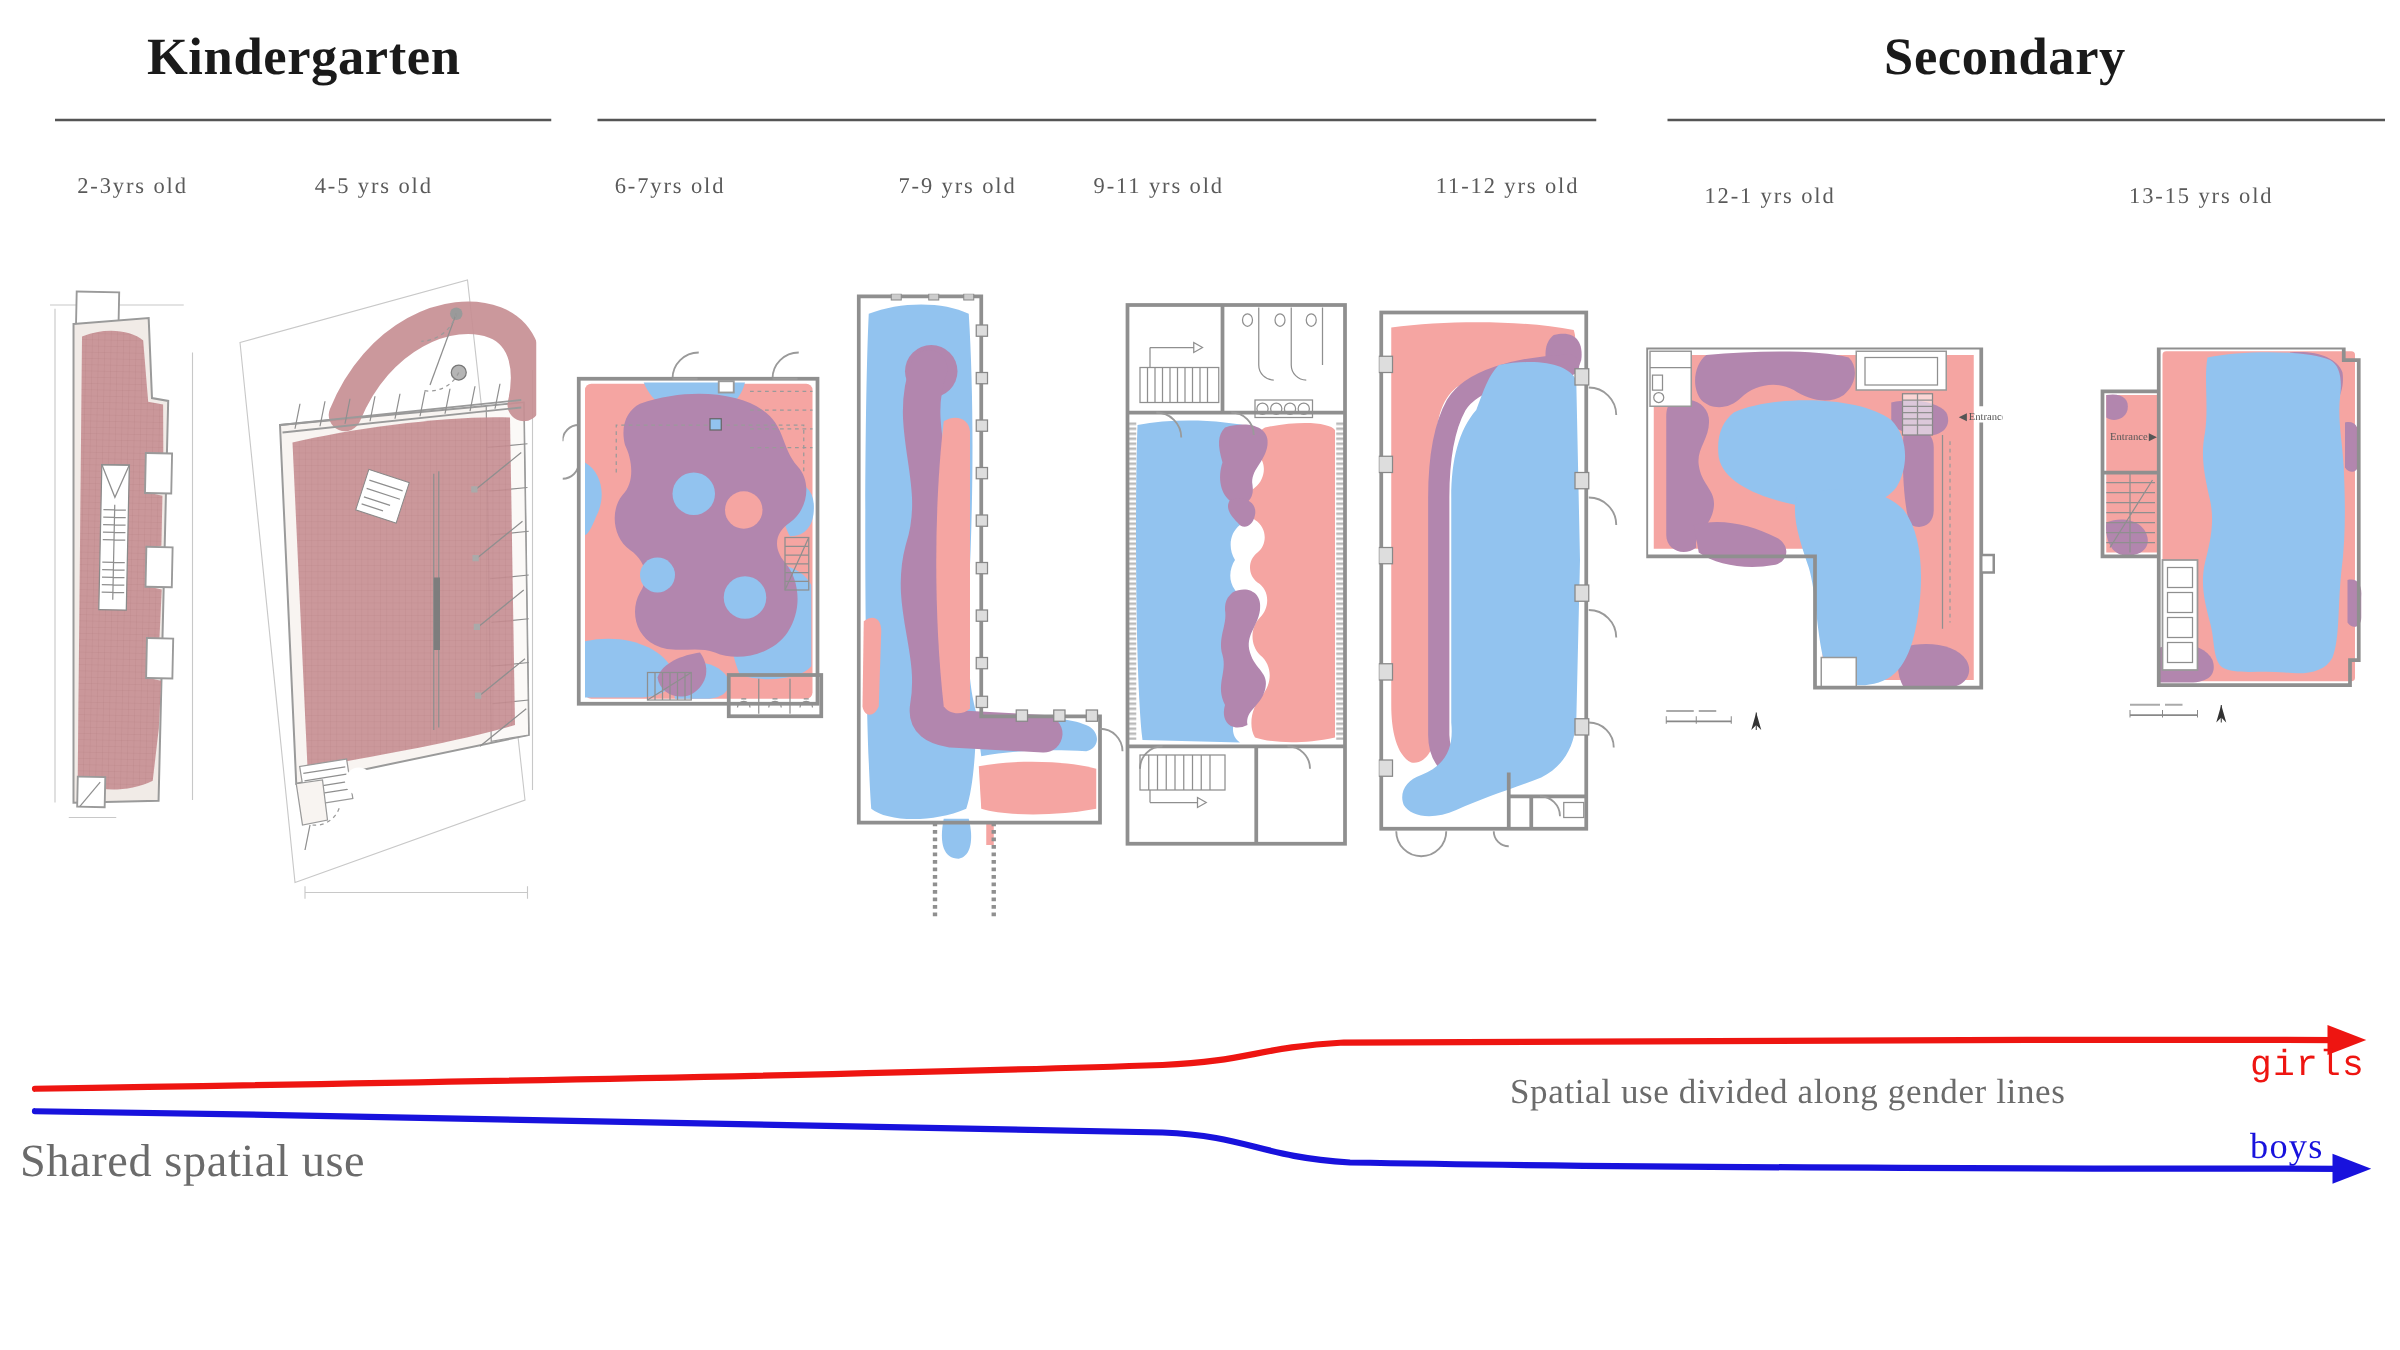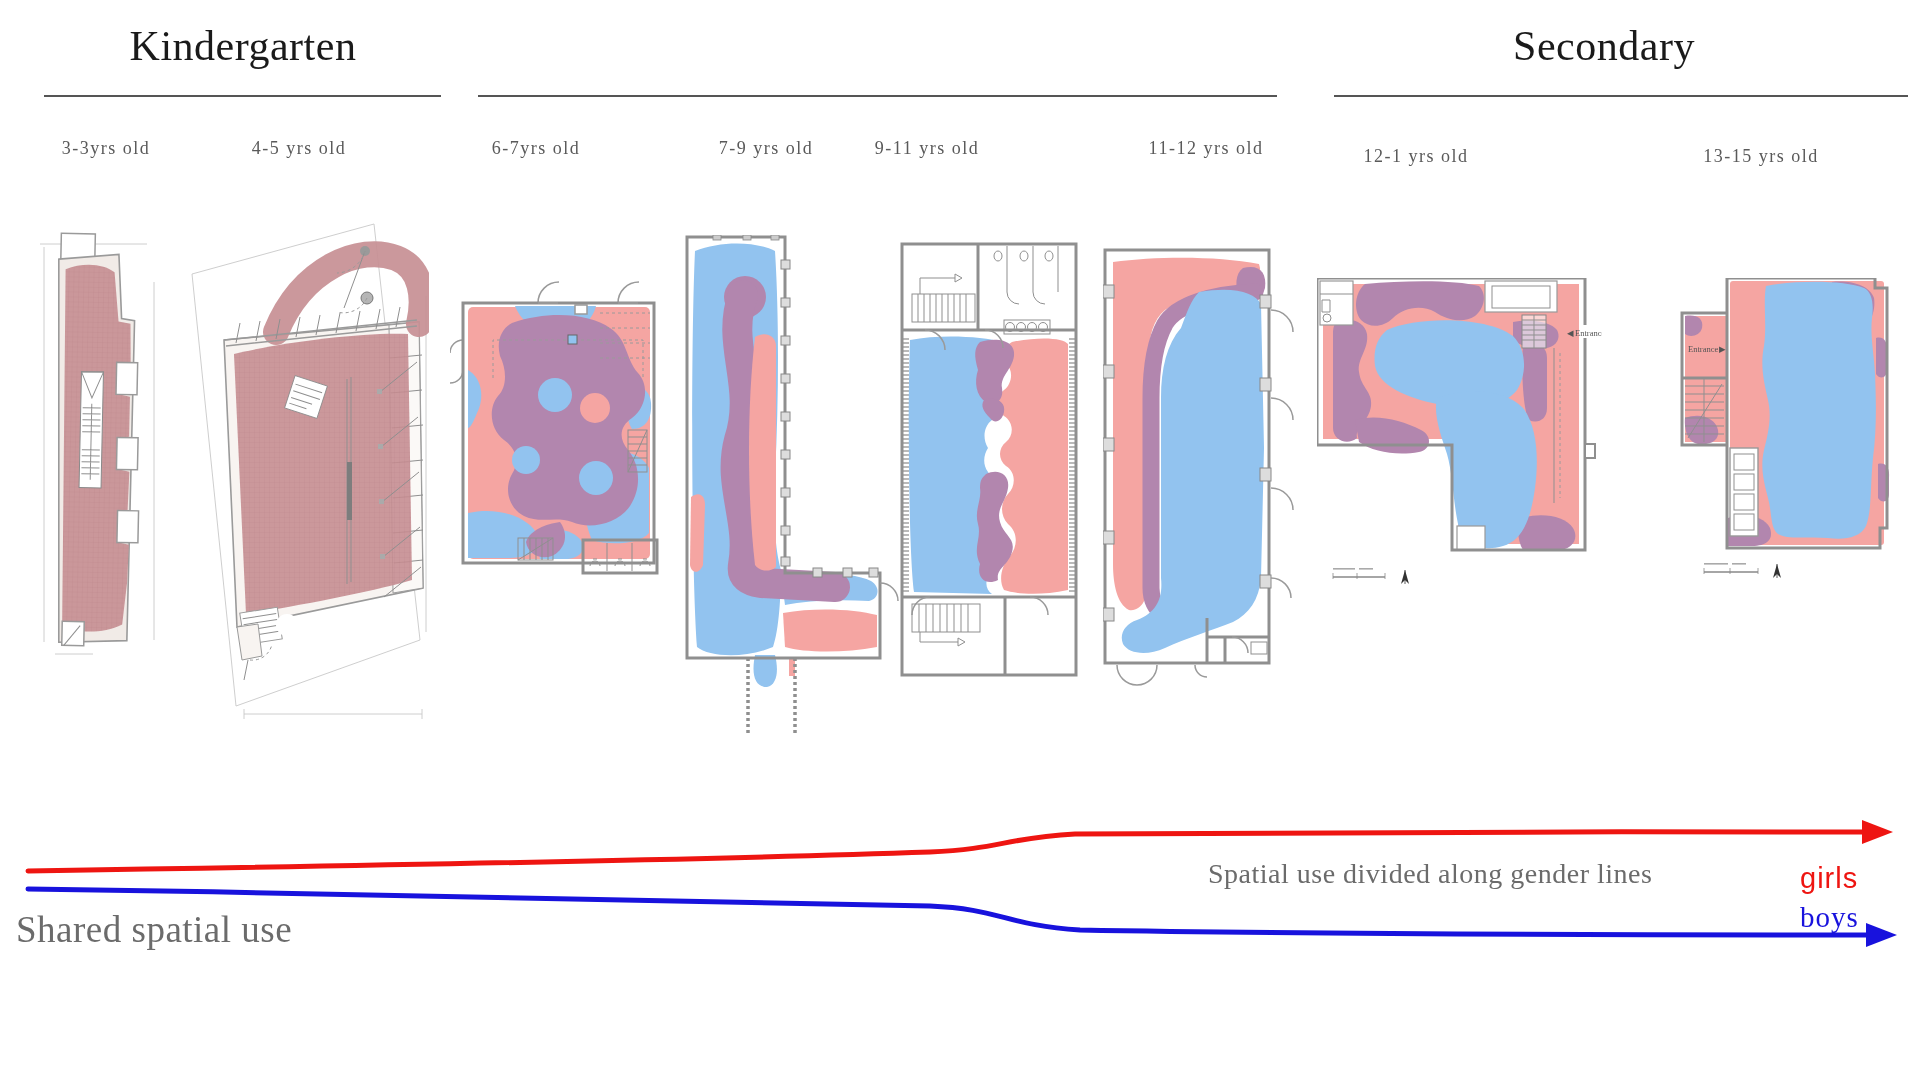--- a/index.html
+++ b/index.html
@@ -1,28 +1,28 @@
 <!DOCTYPE html>
 <html style="--pink: #f5a5a2; --blue: #92c3ef; --pur: #b286ae; --rose: #c78f94; --girls: #ee1511; --boys: #1812dd; --wall: #8f8f8f; --heading: #1a1a1a; --muted: #5a5a5a; --caption: #6b6b6b; --rule: #555555; --planbg: #f1ebe7;"><head>
 <meta charset="utf-8">
 <style>
   html,body{margin:0;padding:0;background:#fff;}
   .canvas{position:relative;width:1920px;height:1080px;background:#fff;overflow:hidden;
           font-family:"Liberation Serif",serif;}
   .section-title{position:absolute;width:400px;text-align:center;top:22px;
-    font-size:42px;font-weight:400;color:var(--heading);letter-spacing:.5px;}
+    font-size:42px;font-weight:700;color:var(--heading);letter-spacing:.5px;}
   .rule{position:absolute;top:95px;height:2px;background:var(--rule);}
   .age-label{position:absolute;width:170px;text-align:center;top:138px;
     font-size:18px;color:var(--muted);letter-spacing:1.5px;}
   .age-label.low{top:146px;}
   .plan{position:absolute;}
   .plan svg{display:block;width:100%;height:100%;}
   .timeline-svg{position:absolute;left:0;top:800px;width:1920px;height:200px;}
-  .lbl-girls{position:absolute;left:1800px;top:836px;font-family:Liberation Sans, sans-serif;
-    font-size:29px;color:var(--girls);letter-spacing:1px;margin-top:26px;}
+  .lbl-girls{position:absolute;left:1800px;top:836px;font-family:Liberation Mono, monospace;
+    font-size:29px;color:var(--girls);letter-spacing:1px;}
   .lbl-boys{position:absolute;left:1800px;top:901px;font-family:Liberation Serif, serif;
     font-size:29px;color:var(--boys);letter-spacing:1px;}
   .lbl-shared{position:absolute;left:16px;top:908px;font-size:37px;color:var(--caption);letter-spacing:.5px;}
   .lbl-divided{position:absolute;left:1208px;top:858px;width:580px;font-size:28px;color:var(--caption);letter-spacing:.5px;}
   
   .w{stroke:var(--wall);stroke-width:3;fill:none;stroke-linejoin:miter;}
   .w2{stroke:#9a9a9a;stroke-width:1.5;fill:none;}
   .thin{stroke:#8f8f8f;stroke-width:1;fill:none;}
   .faint{stroke:#c8c8c8;stroke-width:.9;fill:none;}
   .dash{stroke:#9a9a9a;stroke-width:1;fill:none;stroke-dasharray:3 3;}
@@ -50,21 +50,21 @@
     </defs>
   </svg>
 
   <div class="section-title" style="left:43px">Kindergarten</div>
   <div class="section-title" style="left:1404px">Secondary</div>
 
   <div class="rule" style="left:44px;width:397px"></div>
   <div class="rule" style="left:478px;width:799px"></div>
   <div class="rule" style="left:1334px;width:574px"></div>
 
-  <div class="age-label" style="left:21px">3-3yrs old</div>
+  <div class="age-label" style="left:21px">2-3yrs old</div>
   <div class="age-label" style="left:214px">4-5 yrs old</div>
   <div class="age-label" style="left:451px">6-7yrs old</div>
   <div class="age-label" style="left:681px">7-9 yrs old</div>
   <div class="age-label" style="left:842px">9-11 yrs old</div>
   <div class="age-label" style="left:1121px">11-12 yrs old</div>
   <div class="age-label low" style="left:1331px">12-1 yrs old</div>
   <div class="age-label low" style="left:1676px">13-15 yrs old</div>
 
   <div class="plan" style="left:35px;top:222px;width:126px;height:440px">
     <svg viewBox="0 0 126 440">

